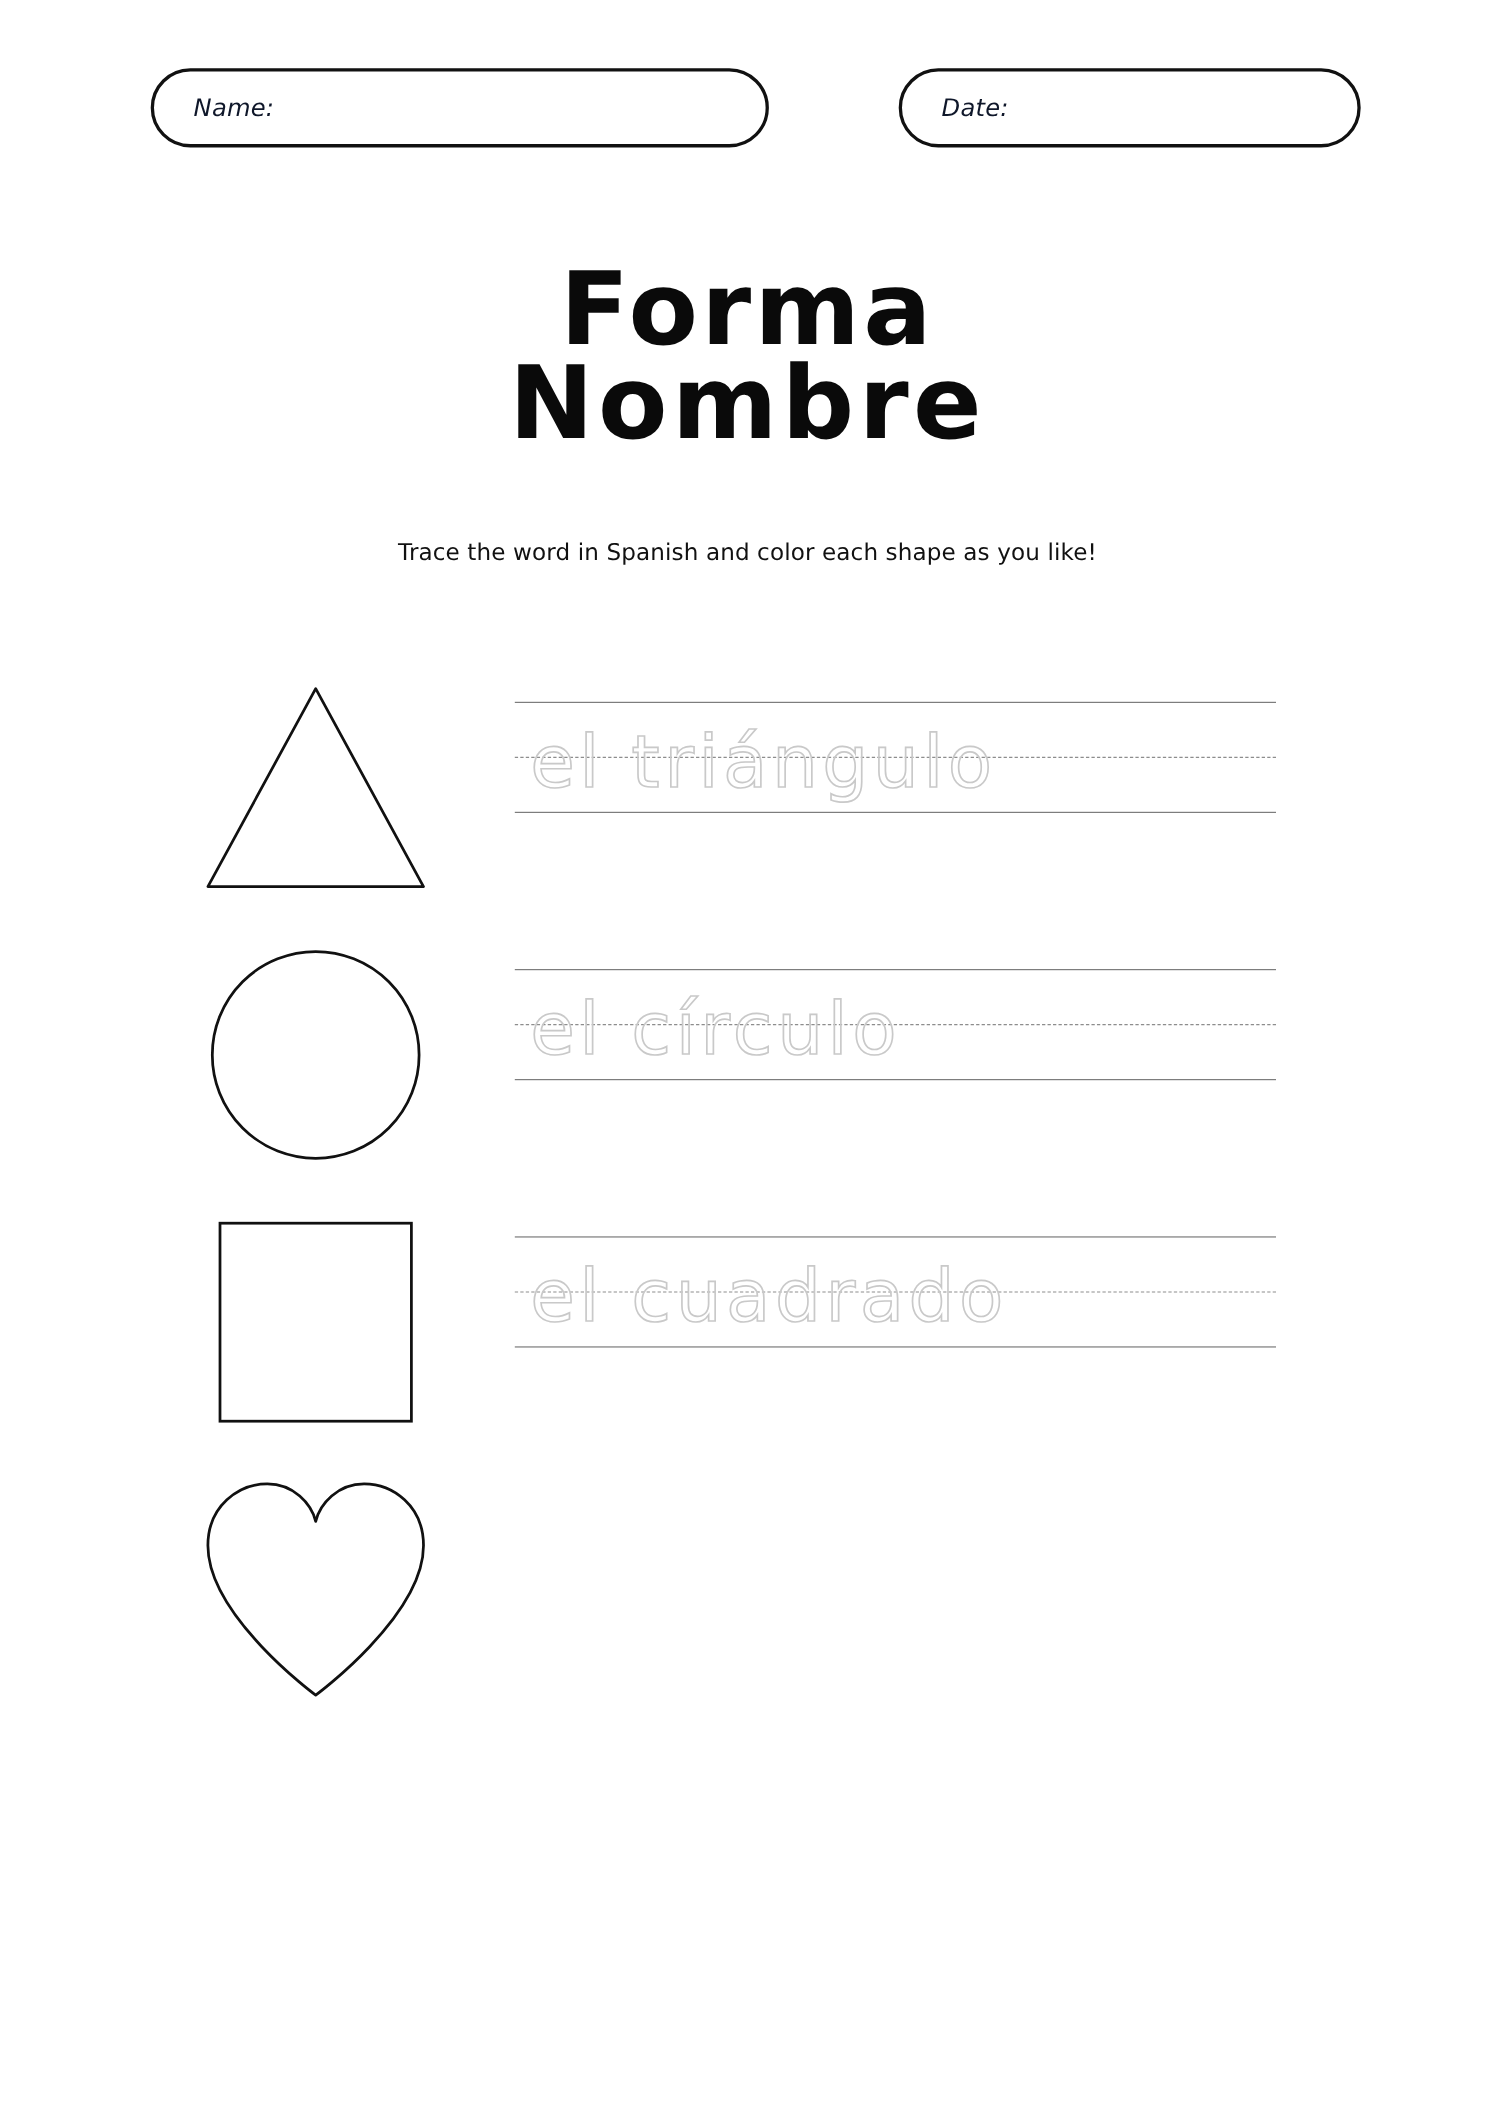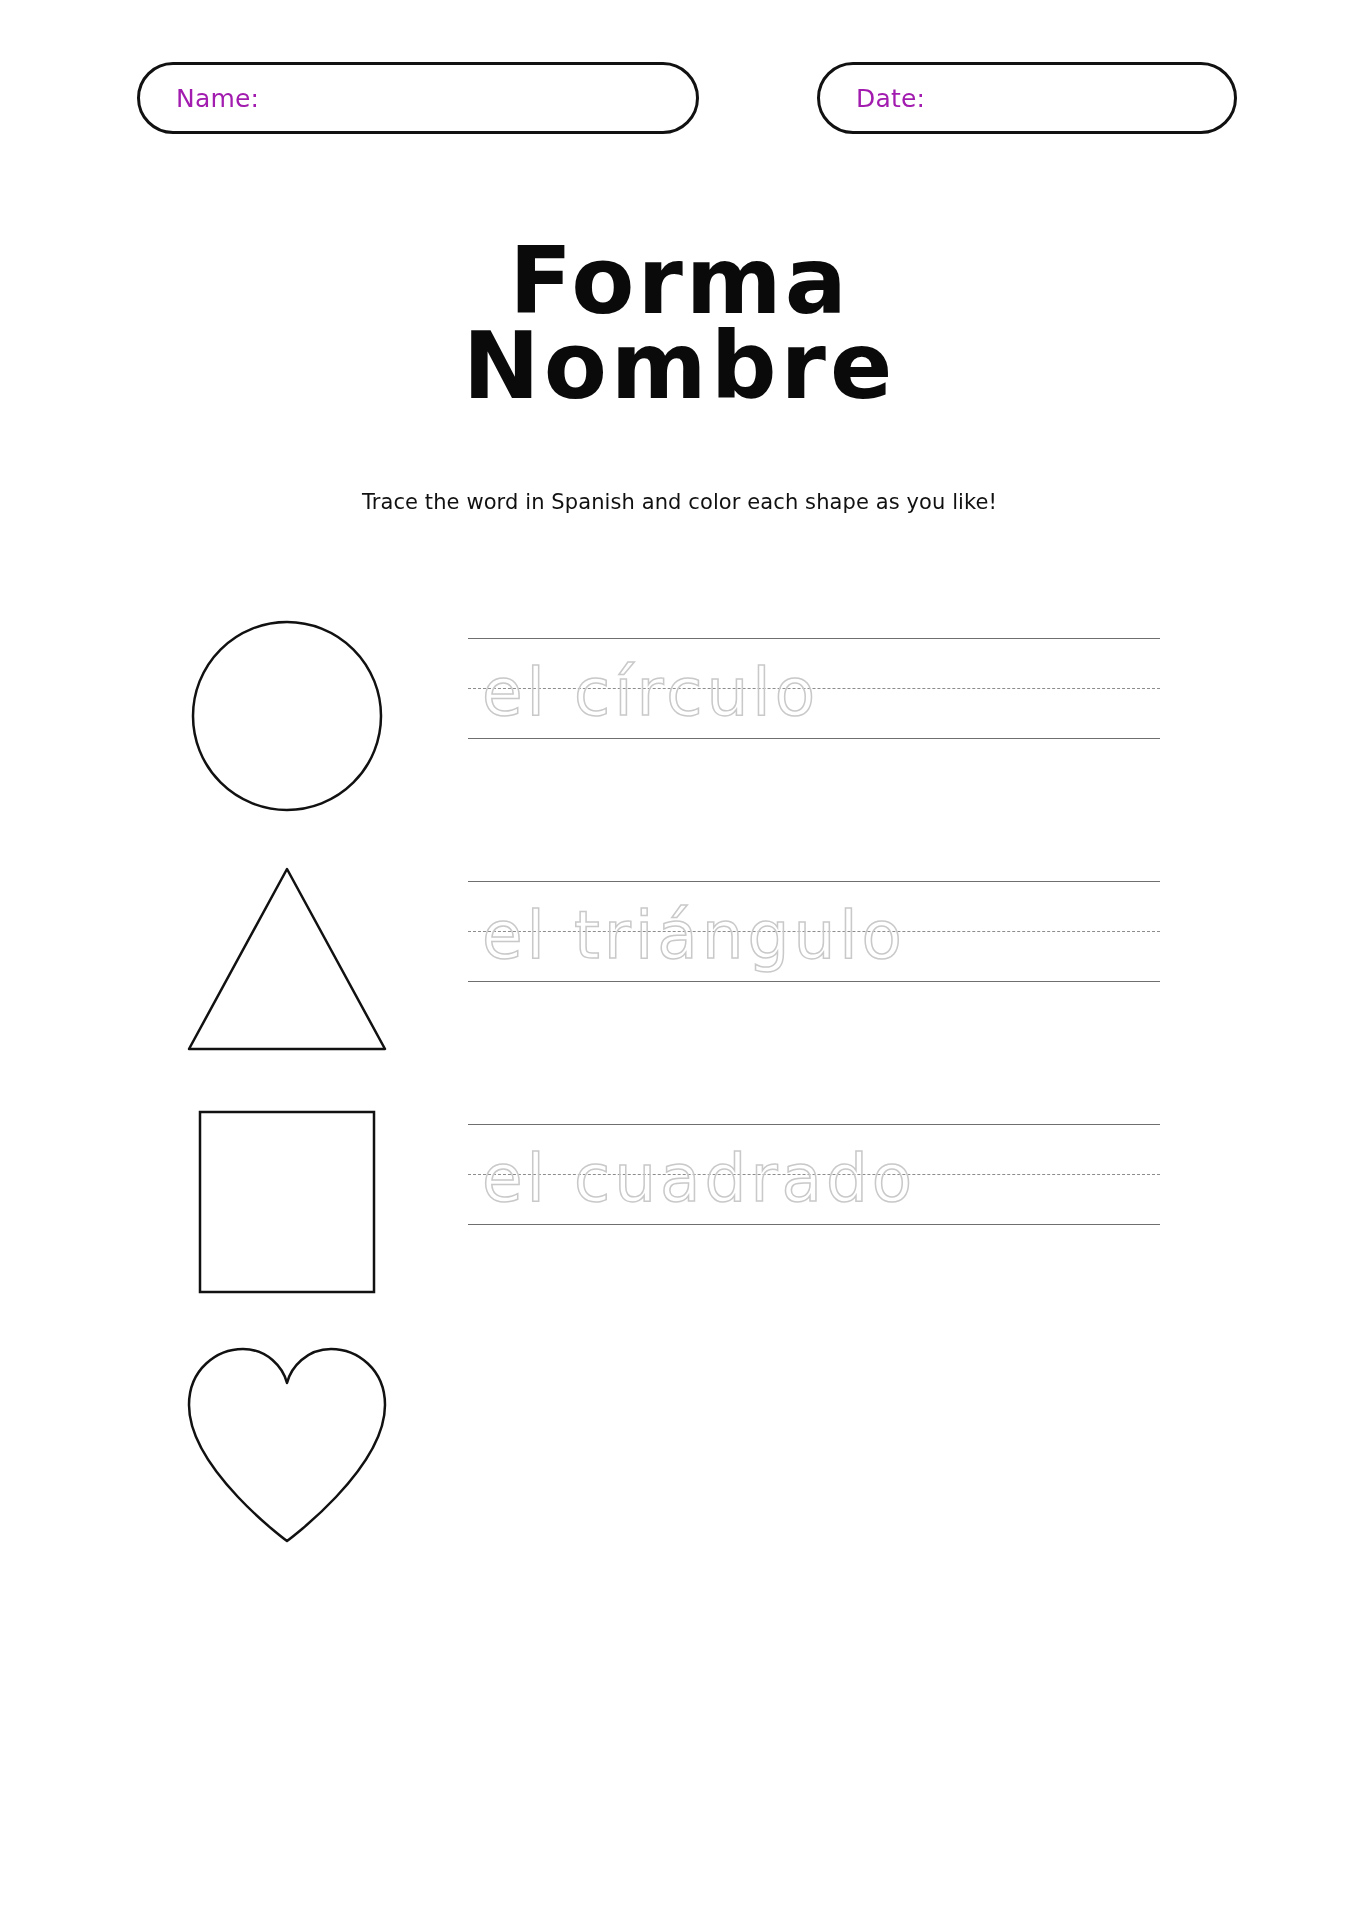--- a/index.html
+++ b/index.html
@@ -29,24 +29,25 @@
     position: absolute;
     border: 3px solid #111111;
     border-radius: 999px;
     height: 72px;
     display: flex;
     align-items: center;
     padding-left: 36px;
     background: #ffffff;
   }
   .field-pill .field-label {
-    font-size: 25px;
+    font-size: 22px;
     letter-spacing: 0.2px;
-    color: #a21caf;
-    font-family: "DejaVu Sans", sans-serif;
+    color: #0f172a;
+    font-family: "DejaVu Sans", sans-serif;
+    font-style: italic;
   }
   #name-pill { left: 137px; width: 562px; }
   #date-pill { left: 817px; width: 420px; }
 
   
   .title-block {
     position: absolute;
     top: 240px;
     left: 0;
     width: 100%;
@@ -149,43 +150,43 @@
   <div class="title-line">Forma</div>
   <div class="title-line second">Nombre</div>
 </div>
 
 <div class="subtitle">Trace the word in Spanish and color each shape as you like!</div>
 
 <div class="rows">
 
   <div class="ex-row">
     <div class="shape-cell">
+      <svg width="210" height="196" viewBox="0 0 210 196">
+        <path d="M105 8 L203 188 L7 188 Z" fill="none" stroke="#111111" stroke-width="2.5" stroke-linejoin="round"></path>
+      </svg>
+    </div>
+    <div class="lines-cell">
+      <div class="rule top"></div>
+      <div class="rule mid"></div>
+      <div class="rule bot"></div>
+      <div class="trace-word">el triángulo</div>
+    </div>
+  </div>
+
+  <div class="ex-row">
+    <div class="shape-cell">
       <svg width="200" height="200" viewBox="0 0 200 200">
         <circle cx="100" cy="100" r="94" fill="none" stroke="#111111" stroke-width="2.5"></circle>
       </svg>
     </div>
     <div class="lines-cell">
       <div class="rule top"></div>
       <div class="rule mid"></div>
       <div class="rule bot"></div>
       <div class="trace-word">el círculo</div>
-    </div>
-  </div>
-
-  <div class="ex-row">
-    <div class="shape-cell">
-      <svg width="210" height="196" viewBox="0 0 210 196">
-        <path d="M105 8 L203 188 L7 188 Z" fill="none" stroke="#111111" stroke-width="2.5" stroke-linejoin="round"></path>
-      </svg>
-    </div>
-    <div class="lines-cell">
-      <div class="rule top"></div>
-      <div class="rule mid"></div>
-      <div class="rule bot"></div>
-      <div class="trace-word">el triángulo</div>
     </div>
   </div>
 
   <div class="ex-row">
     <div class="shape-cell">
       <svg width="180" height="186" viewBox="0 0 180 186">
         <rect x="3" y="3" width="174" height="180" fill="none" stroke="#111111" stroke-width="2.5"></rect>
       </svg>
     </div>
     <div class="lines-cell">

